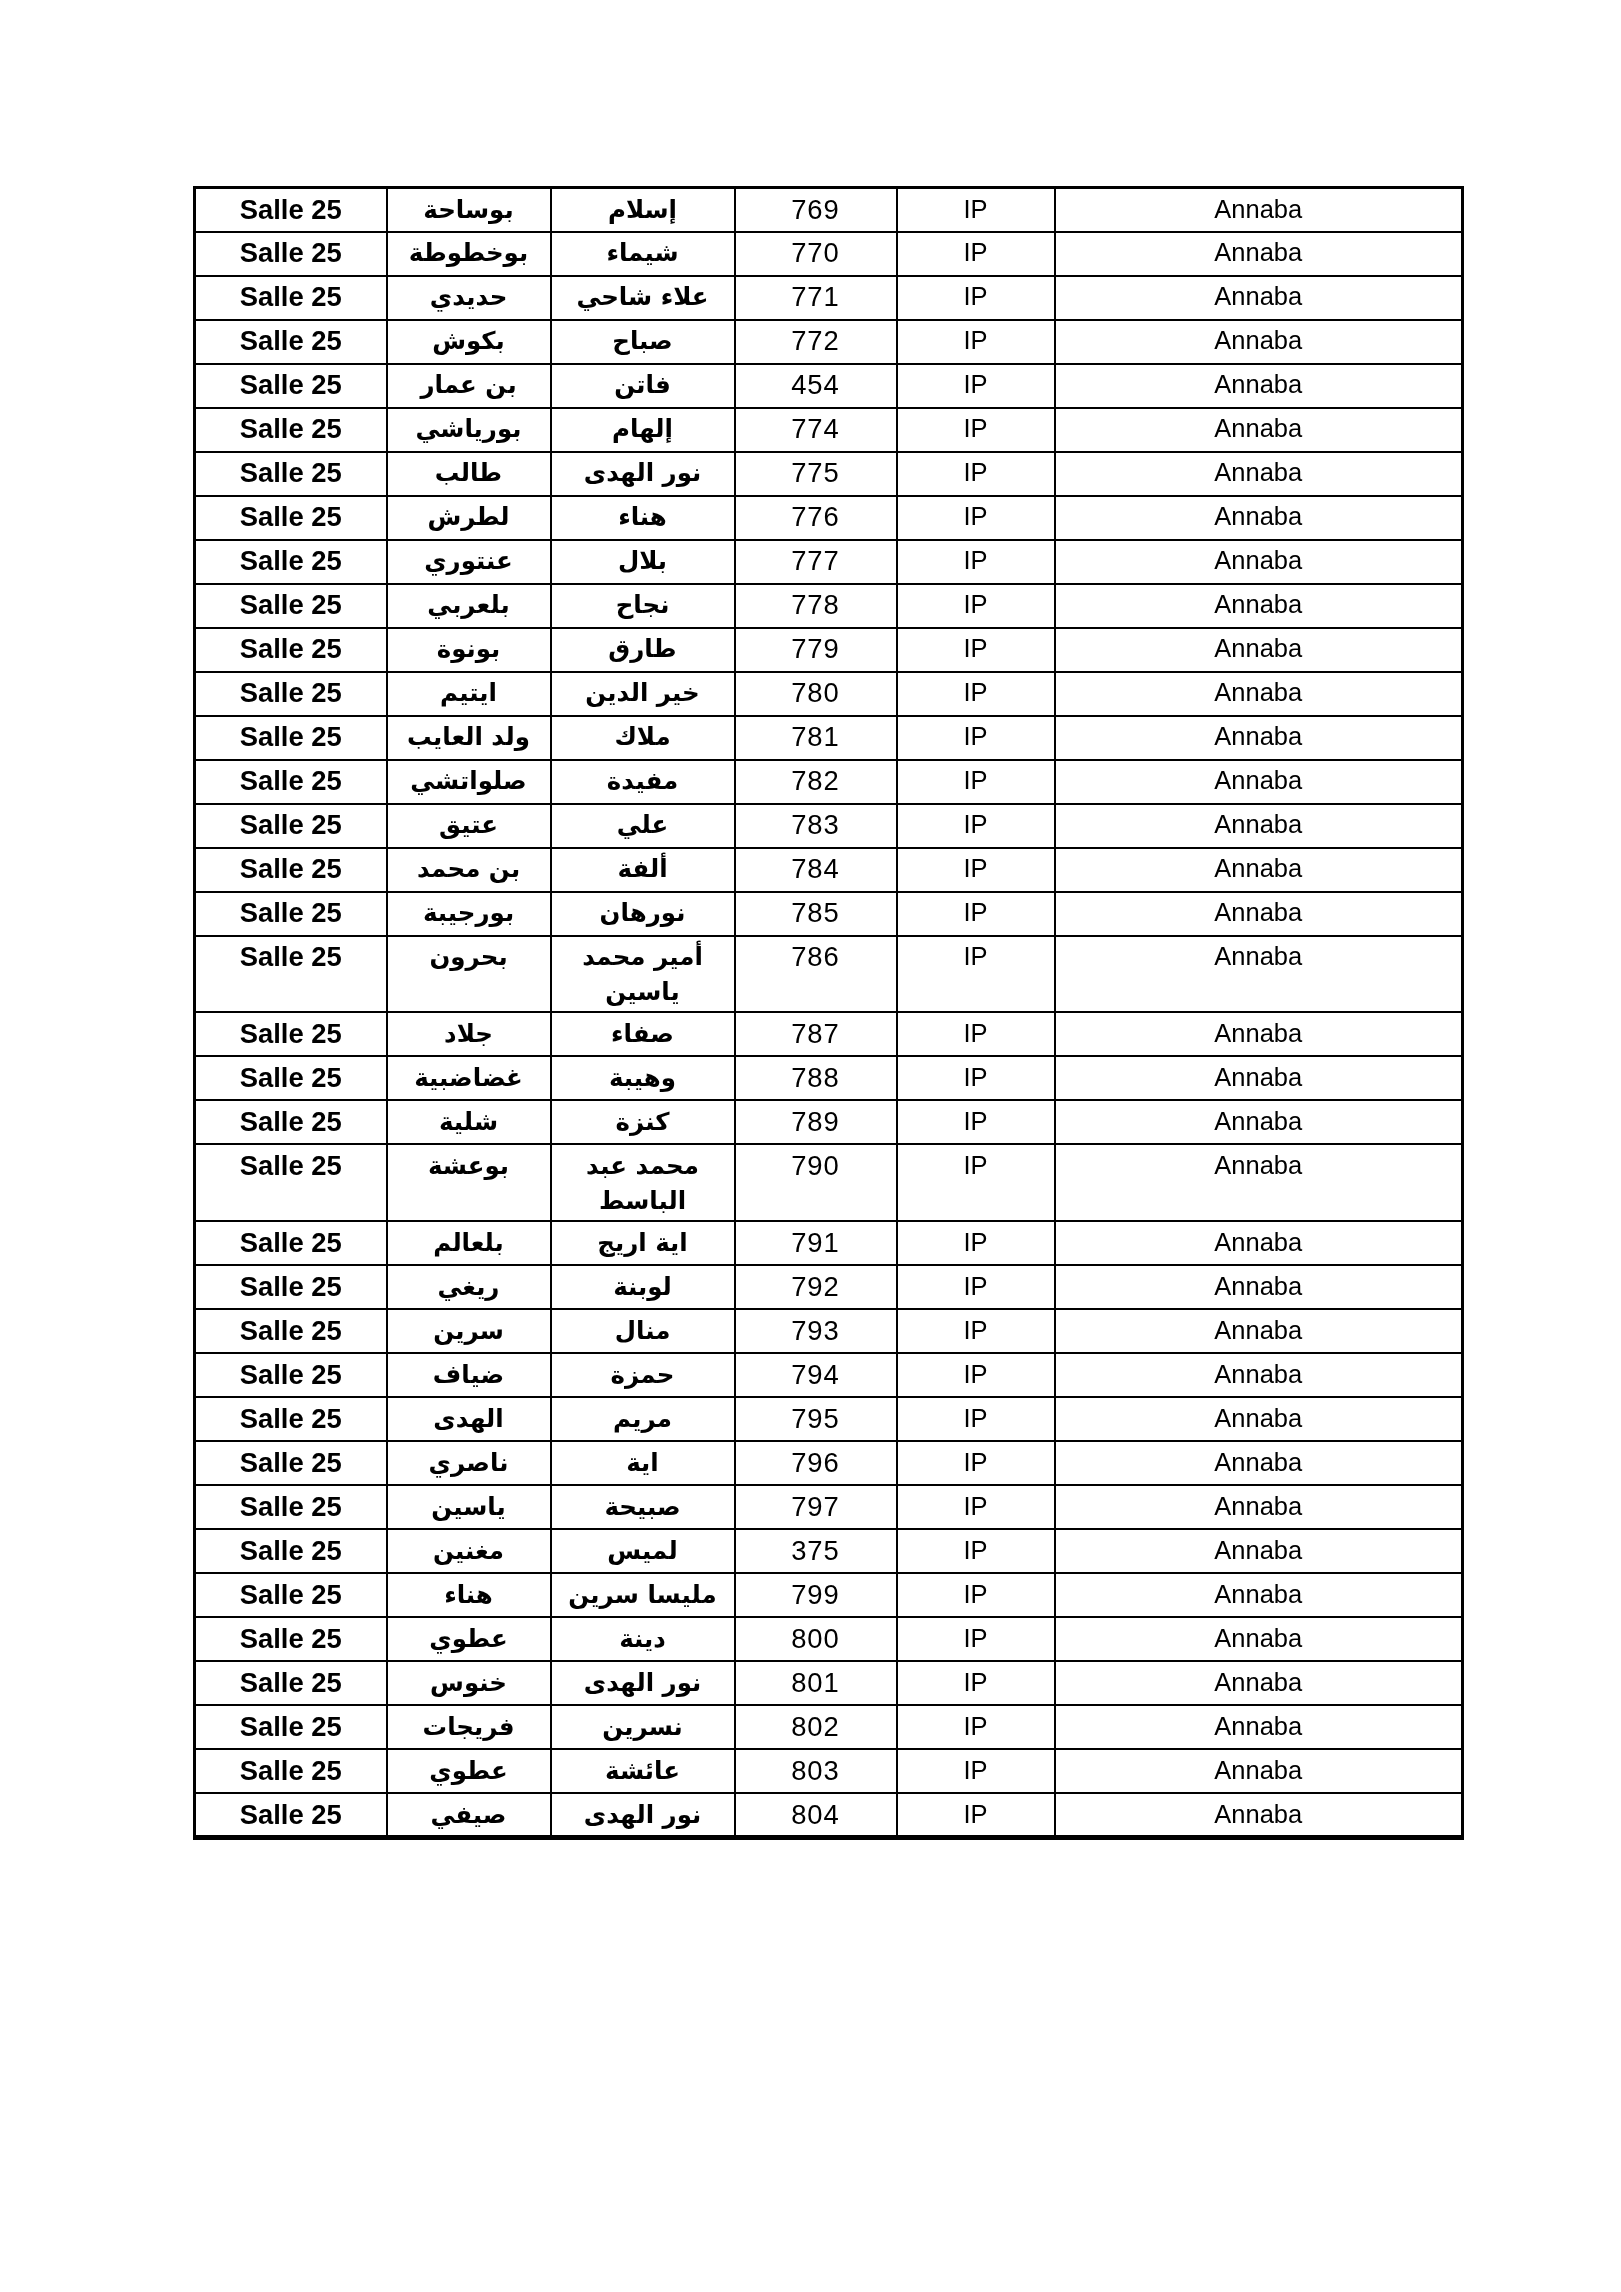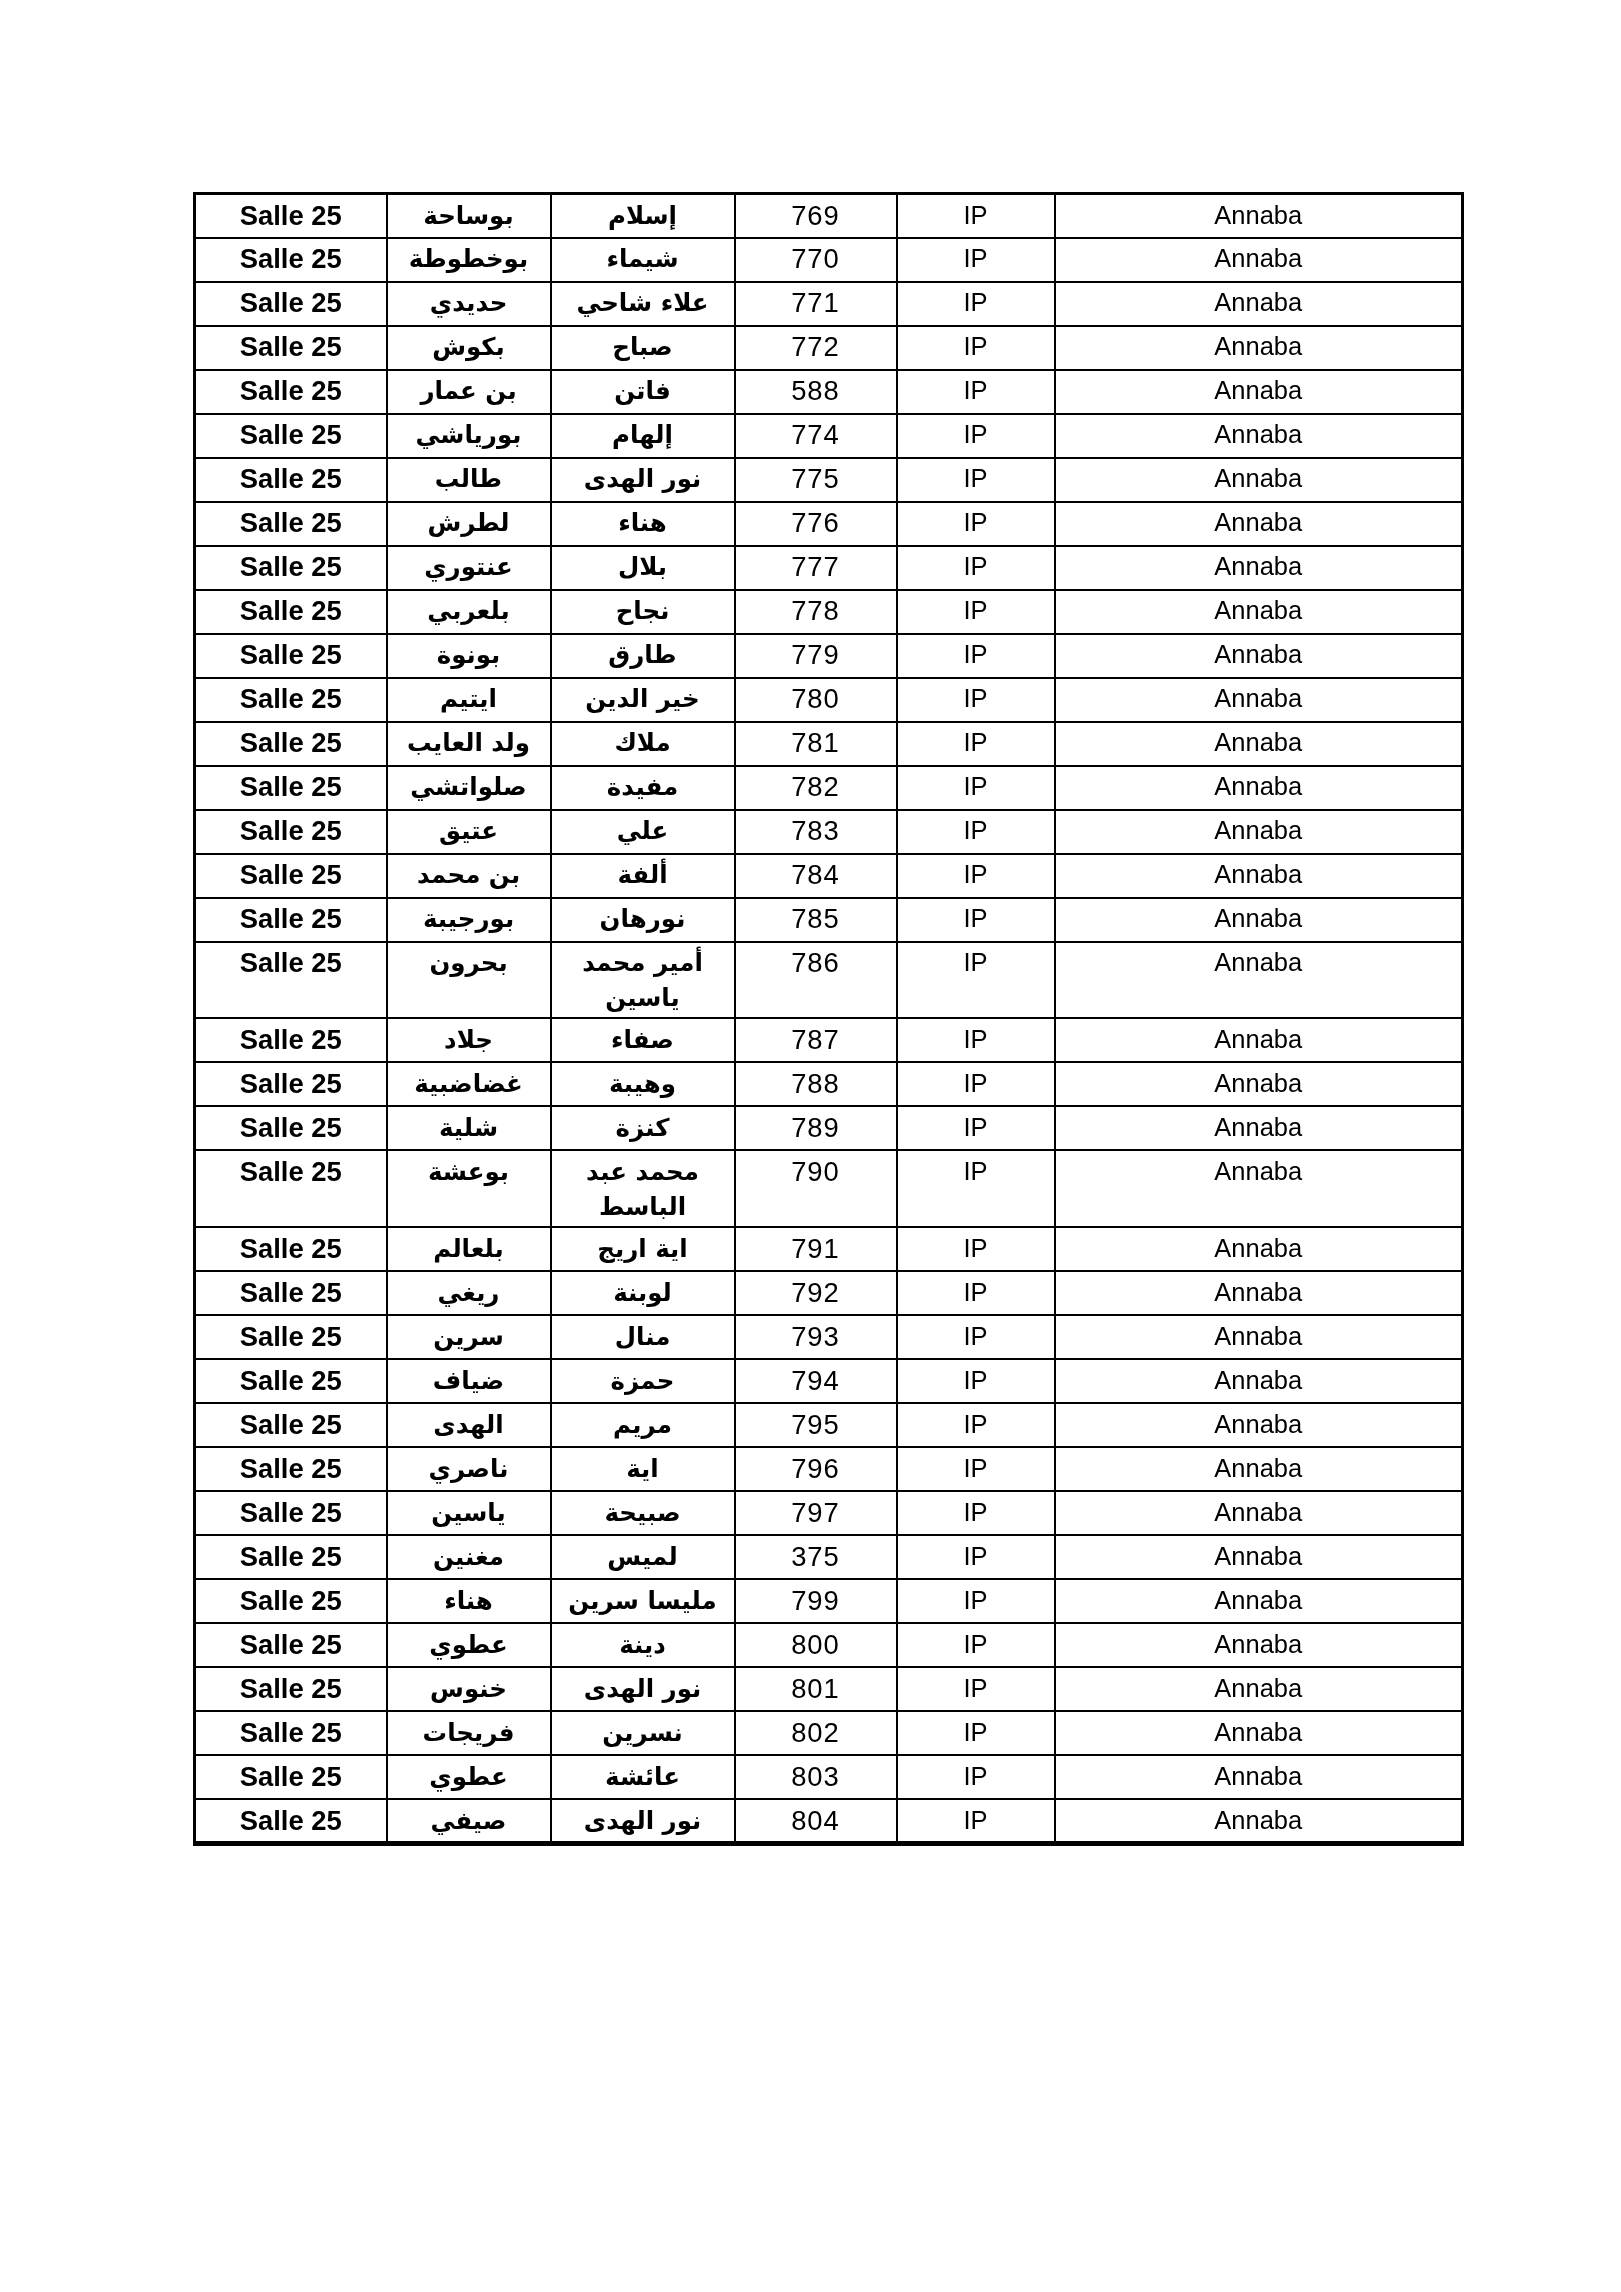--- a/index.html
+++ b/index.html
@@ -11,21 +11,21 @@
     position: relative;
     width: 1621px;
     height: 2293px;
     background: #ffffff;
     margin: 0 auto;
     overflow: hidden;
   }
   table.roster {
     position: absolute;
     left: 193px;
-    top: 192px;
+    top: 186px;
     width: 1267px;
     border-collapse: collapse;
     table-layout: fixed;
     border: 3.9px solid #000000;
     border-bottom-width: 5.9px;
   }
   table.roster td {
     border: 2px solid #000000;
     box-sizing: border-box;
     height: 44px;
@@ -105,21 +105,21 @@
           <td class="c-nom">بكوش</td>
           <td class="c-prenom">صباح</td>
           <td class="c-numero">772</td>
           <td class="c-filiere">IP</td>
           <td class="c-centre">Annaba</td>
         </tr>
         <tr>
           <td class="c-salle">Salle 25</td>
           <td class="c-nom">بن عمار</td>
           <td class="c-prenom">فاتن</td>
-          <td class="c-numero">588</td>
+          <td class="c-numero">454</td>
           <td class="c-filiere">IP</td>
           <td class="c-centre">Annaba</td>
         </tr>
         <tr>
           <td class="c-salle">Salle 25</td>
           <td class="c-nom">بورياشي</td>
           <td class="c-prenom">إلهام</td>
           <td class="c-numero">774</td>
           <td class="c-filiere">IP</td>
           <td class="c-centre">Annaba</td>

